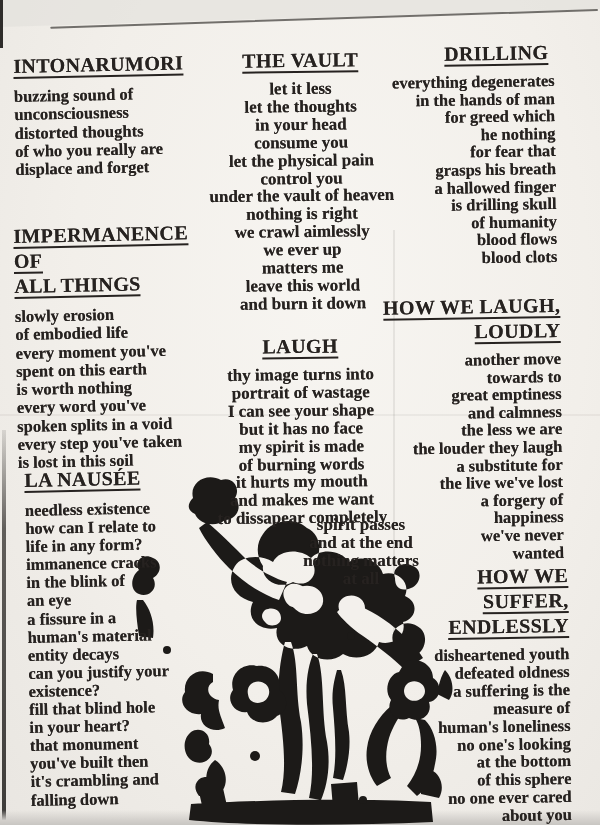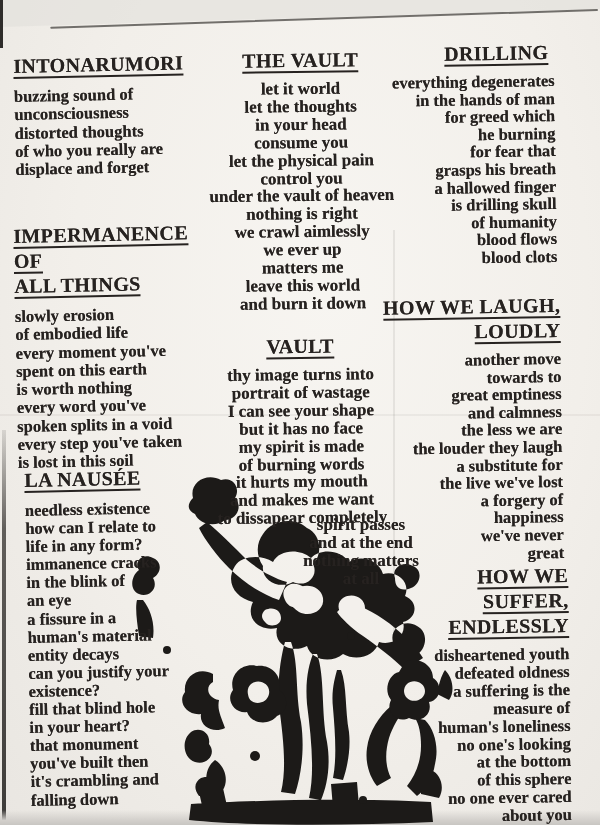--- a/index.html
+++ b/index.html
@@ -156,39 +156,39 @@
         <div class="line"><span class="line-inner">it's crambling and</span></div>
         <div class="line"><span class="line-inner">falling down</span></div>
       </div>
   </div>
 
   <div class="sec col-mid align-center rot-b" id="sec-vault" style="left:194px; top:48px; width:212px;">
     <div class="title">
         <div class="line"><span class="line-inner">THE VAULT</span></div>
       </div>
     <div class="lyrics">
-        <div class="line"><span class="line-inner">let it world</span></div>
+        <div class="line"><span class="line-inner">let it less</span></div>
         <div class="line"><span class="line-inner">let the thoughts</span></div>
         <div class="line"><span class="line-inner">in your head</span></div>
         <div class="line"><span class="line-inner">consume you</span></div>
         <div class="line"><span class="line-inner">let the physical pain</span></div>
         <div class="line"><span class="line-inner">control you</span></div>
         <div class="line"><span class="line-inner">under the vault of heaven</span></div>
         <div class="line"><span class="line-inner">nothing is right</span></div>
         <div class="line"><span class="line-inner">we crawl aimlessly</span></div>
         <div class="line"><span class="line-inner">we ever up</span></div>
         <div class="line"><span class="line-inner">matters me</span></div>
         <div class="line"><span class="line-inner">leave this world</span></div>
         <div class="line"><span class="line-inner">and burn it down</span></div>
       </div>
   </div>
 
   <div class="sec col-mid align-center rot-b" id="sec-loss" style="left:194px; top:334px; width:212px;">
     <div class="title">
-        <div class="line"><span class="line-inner">VAULT</span></div>
+        <div class="line"><span class="line-inner">LAUGH</span></div>
       </div>
     <div class="lyrics">
         <div class="line"><span class="line-inner">thy image turns into</span></div>
         <div class="line"><span class="line-inner">portrait of wastage</span></div>
         <div class="line"><span class="line-inner">I can see your shape</span></div>
         <div class="line"><span class="line-inner">but it has no face</span></div>
         <div class="line"><span class="line-inner">my spirit is made</span></div>
         <div class="line"><span class="line-inner">of burning words</span></div>
         <div class="line"><span class="line-inner">it hurts my mouth</span></div>
         <div class="line"><span class="line-inner">and makes me want</span></div>
@@ -206,21 +206,21 @@
   </div>
 
   <div class="sec col-right align-right rot-c" id="sec-drilling" style="left:378px; top:40px; width:176px;">
     <div class="title align-center">
         <div class="line"><span class="line-inner">DRILLING</span></div>
       </div>
     <div class="lyrics">
         <div class="line"><span class="line-inner">everything degenerates</span></div>
         <div class="line"><span class="line-inner">in the hands of man</span></div>
         <div class="line"><span class="line-inner">for greed which</span></div>
-        <div class="line"><span class="line-inner">he burning</span></div>
+        <div class="line"><span class="line-inner">he nothing</span></div>
         <div class="line"><span class="line-inner">for fear that</span></div>
         <div class="line"><span class="line-inner">grasps his breath</span></div>
         <div class="line"><span class="line-inner">a hallowed finger</span></div>
         <div class="line"><span class="line-inner">is drilling skull</span></div>
         <div class="line"><span class="line-inner">of humanity</span></div>
         <div class="line"><span class="line-inner">blood flows</span></div>
         <div class="line"><span class="line-inner">blood clots</span></div>
       </div>
   </div>
 
@@ -234,21 +234,21 @@
         <div class="line"><span class="line-inner">towards to</span></div>
         <div class="line"><span class="line-inner">great emptiness</span></div>
         <div class="line"><span class="line-inner">and calmness</span></div>
         <div class="line"><span class="line-inner">the less we are</span></div>
         <div class="line"><span class="line-inner">the louder they laugh</span></div>
         <div class="line"><span class="line-inner">a substitute for</span></div>
         <div class="line"><span class="line-inner">the live we've lost</span></div>
         <div class="line"><span class="line-inner">a forgery of</span></div>
         <div class="line"><span class="line-inner">happiness</span></div>
         <div class="line"><span class="line-inner">we've never</span></div>
-        <div class="line"><span class="line-inner">great</span></div>
+        <div class="line"><span class="line-inner">wanted</span></div>
       </div>
   </div>
 
   <div class="sec col-right align-right rot-c" id="sec-suffer" style="left:388px; top:563px; width:180px;">
     <div class="title">
         <div class="line"><span class="line-inner">HOW WE SUFFER,</span></div>
         <div class="line"><span class="line-inner">ENDLESSLY</span></div>
       </div>
     <div class="lyrics">
         <div class="line"><span class="line-inner">disheartened youth</span></div>

